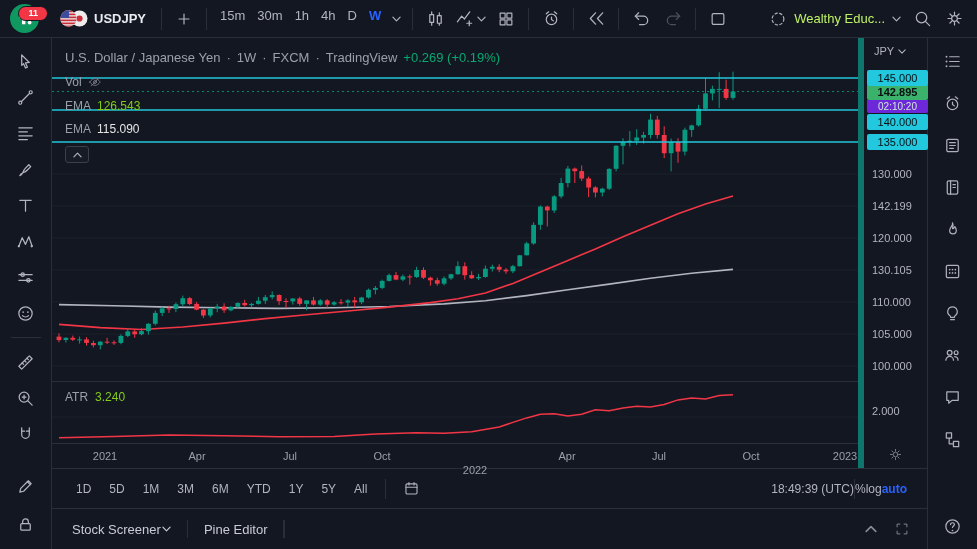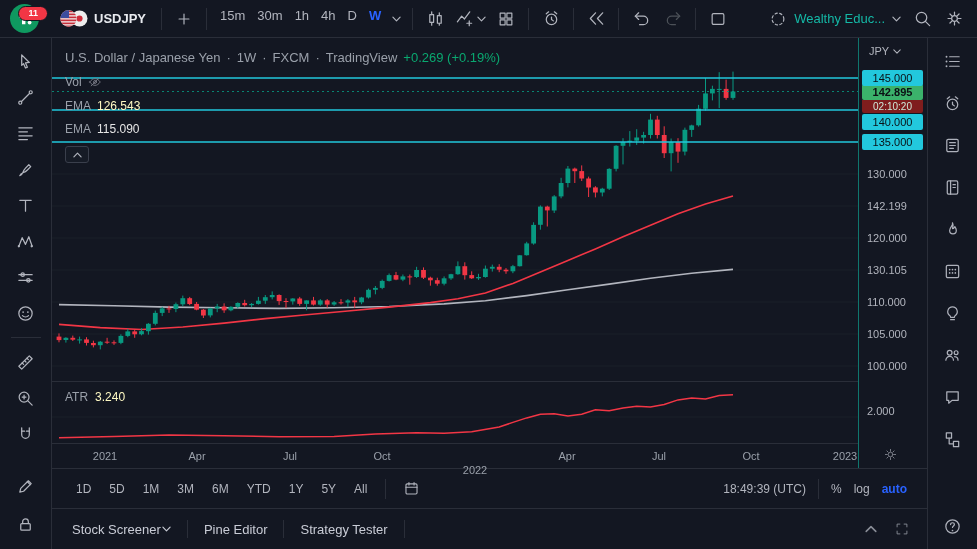--- a/index.html
+++ b/index.html
@@ -17,59 +17,59 @@
   .flags{display:inline-flex;position:relative;z-index:2}
   .flags.jp{margin-left:-6px;z-index:1;margin-right:6px}
   .sym-text{font-weight:bold;color:#e8eaef;font-size:13px}
   .sep{width:1px;height:22px;background:#2a2e39;margin:0 5px;flex:none}
   .icbtn{min-width:30px;height:30px;display:flex;align-items:center;justify-content:center;border-radius:4px;color:#b2b5be;gap:3px;padding:0 3px}
   .tf{display:flex;}
   .tf-btn{padding:4px 6px;border-radius:4px;color:#b2b5be;font-size:13px}
   .tf-btn.active{color:#2962ff;font-weight:bold}
   .dim{color:#4c5158}
   .acct{display:flex;align-items:center;gap:7px;color:#b2b5be;margin-left:auto;padding:0 4px}
-  .acct-name{font-size:13px;color:#14b8a6;white-space:nowrap}
+  .acct-name{font-size:13px;color:#bef264;white-space:nowrap}
   
   .bodyrow{flex:1;display:flex;min-height:0}
   .left-rail{width:52px;flex:none;border-right:1px solid #2a2e39;display:flex;flex-direction:column;align-items:center;padding:6px 0 8px;gap:2px}
   .rail-btn{width:38px;height:34px;display:flex;align-items:center;justify-content:center;border-radius:4px;color:#b2b5be}
   .rail-sep{width:30px;height:1px;background:#2a2e39;margin:5px 0;flex:none}
   .rail-bottom{margin-top:auto;display:flex;flex-direction:column;gap:4px;align-items:center}
   .right-rail{width:50px;flex:none;border-left:1px solid #2a2e39;display:flex;flex-direction:column;align-items:center;padding:7px 0;gap:10px}
   .right-rail .rail-btn{width:36px;height:32px;color:#aeb1bb}
   .right-rail .rail-btn:last-child{margin-top:auto}
   .center{flex:1;display:flex;flex-direction:column;min-width:0}
   
   .chart-area{height:430px;flex:none;position:relative;background:#131722}
   #main-svg{position:absolute;left:0;top:0}
   .pane-divider{position:absolute;left:0;top:343px;width:806px;height:1px;background:#2a2e39}
   #atr-svg{position:absolute;left:0;top:344px}
   .time-axis{position:absolute;left:0;top:405px;width:806px;height:25px;border-top:1px solid #2a2e39}
   .ta-label{position:absolute;top:6px;font-size:11px;color:#9aa0aa;transform:translateX(-50%)}
-  .price-scale{position:absolute;right:0;top:0;width:69px;height:430px;border-left:1px solid #0f766e;font-size:11px}
+  .price-scale{position:absolute;right:0;top:0;width:69px;height:430px;border-left:6px solid #0f766e;font-size:11px}
   .ps-cur{position:absolute;top:7px;left:10px;display:flex;align-items:center;gap:4px;color:#b2b5be;font-size:11px}
   .ps-tick{position:absolute;left:8px;color:#b2b5be;font-size:11px}
   .ps-badge{position:absolute;left:3px;width:61px;height:16px;line-height:16px;text-align:center;border-radius:2px;font-size:11px}
   .ps-badge.cyan{background:#22c8dd;color:#0a1116}
   .ps-badge.last{background:#3bb26b;color:#0b1014;font-weight:bold}
-  .ps-badge.cd{background:#7f1d1d;color:#cfe9d8;height:13px;line-height:13px;font-size:10px;top:62px;border-radius:0 0 2px 2px}
+  .ps-badge.cd{background:#6d28d9;color:#cfe9d8;height:13px;line-height:13px;font-size:10px;top:62px;border-radius:0 0 2px 2px}
   .ps-gear{position:absolute;left:24px;top:409px;color:#787b86}
   .legend{position:absolute;left:13px;top:13px;z-index:5;font-size:13px;line-height:1}
   .lg-row{display:flex;align-items:center;gap:6px;margin-bottom:11px;color:#d1d4dc}
   .lg-dim{color:#9aa0aa}
   .lg-green{color:#0aa870}
   .lg-sub{font-size:12px;color:#9aa0aa}
-  .lg-red{color:#fef9c3}
+  .lg-red{color:#84cc16}
   .lg-white{color:#e5e5e5}
   .collapse-btn{position:absolute;left:13px;top:108px;width:24px;height:17px;border:1px solid #3a3f4c;border-radius:3px;display:flex;align-items:center;justify-content:center;color:#b2b5be;background:#161b26;z-index:5}
   .atr-legend{position:absolute;left:13px;top:352px;z-index:5;font-size:12px;display:flex;gap:7px}
   
   .range-bar{height:40px;flex:none;border-top:1px solid #2a2e39;display:flex;align-items:center;padding:0 20px 0 16px;gap:2px;font-size:12px;color:#b2b5be}
   .range-btn{padding:4px 8px;border-radius:4px}
-  .rb-right{margin-left:auto;display:flex;align-items:center;gap:12px}
+  .rb-right{margin-left:auto;display:flex;align-items:center;}
   .auto-lbl{color:#2962ff;font-weight:bold;font-size:12px}
   .sep-v{width:1px;height:20px;background:#2a2e39}
   
   .tabs-bar{height:41px;flex:none;border-top:1px solid #2a2e39;display:flex;align-items:center;padding:0 18px;font-size:13px;color:#c9ccd6}
   .tab{display:flex;align-items:center;gap:1px;padding:0 16px;height:100%}
   .tab:first-child{padding-left:2px}
   .tab-sep{width:1px;height:18px;background:#2a2e39}
   .tabs-right{margin-left:auto;display:flex;gap:18px;color:#8a8e98;align-items:center}
 </style>
 </head>
@@ -629,23 +629,20 @@
           <span data-interactable="false">Stock Screener</span>
           <svg class="ic" width="9" height="6" viewBox="0 0 10 6">
               <path d="M1 1l4 4 4-4"></path>
             </svg>
         </div>
         <div class="tab-sep" data-interactable="false"></div>
         <div class="tab" data-interactable="true">
             <span data-interactable="false">Pine Editor</span>
           </div>
         <div class="tab-sep" data-interactable="false"></div>
-        <div class="tab" data-interactable="true">
-            <span data-interactable="false">Strategy Tester</span>
-          </div>
         <div class="tab-sep" data-interactable="false"></div>
         <div class="tabs-right" data-interactable="false">
           <svg class="ic" data-interactable="true" width="12" height="8" viewBox="0 0 10 6">
               <path d="M1 5l4-4 4 4"></path>
             </svg>
           <svg class="ic" data-interactable="true" width="14" height="14" viewBox="0 0 20 20">
               <path d="M7 3H3v4M13 3h4v4M3 13v4h4M17 13v4h-4"></path>
             </svg>
         </div>
       </div>

